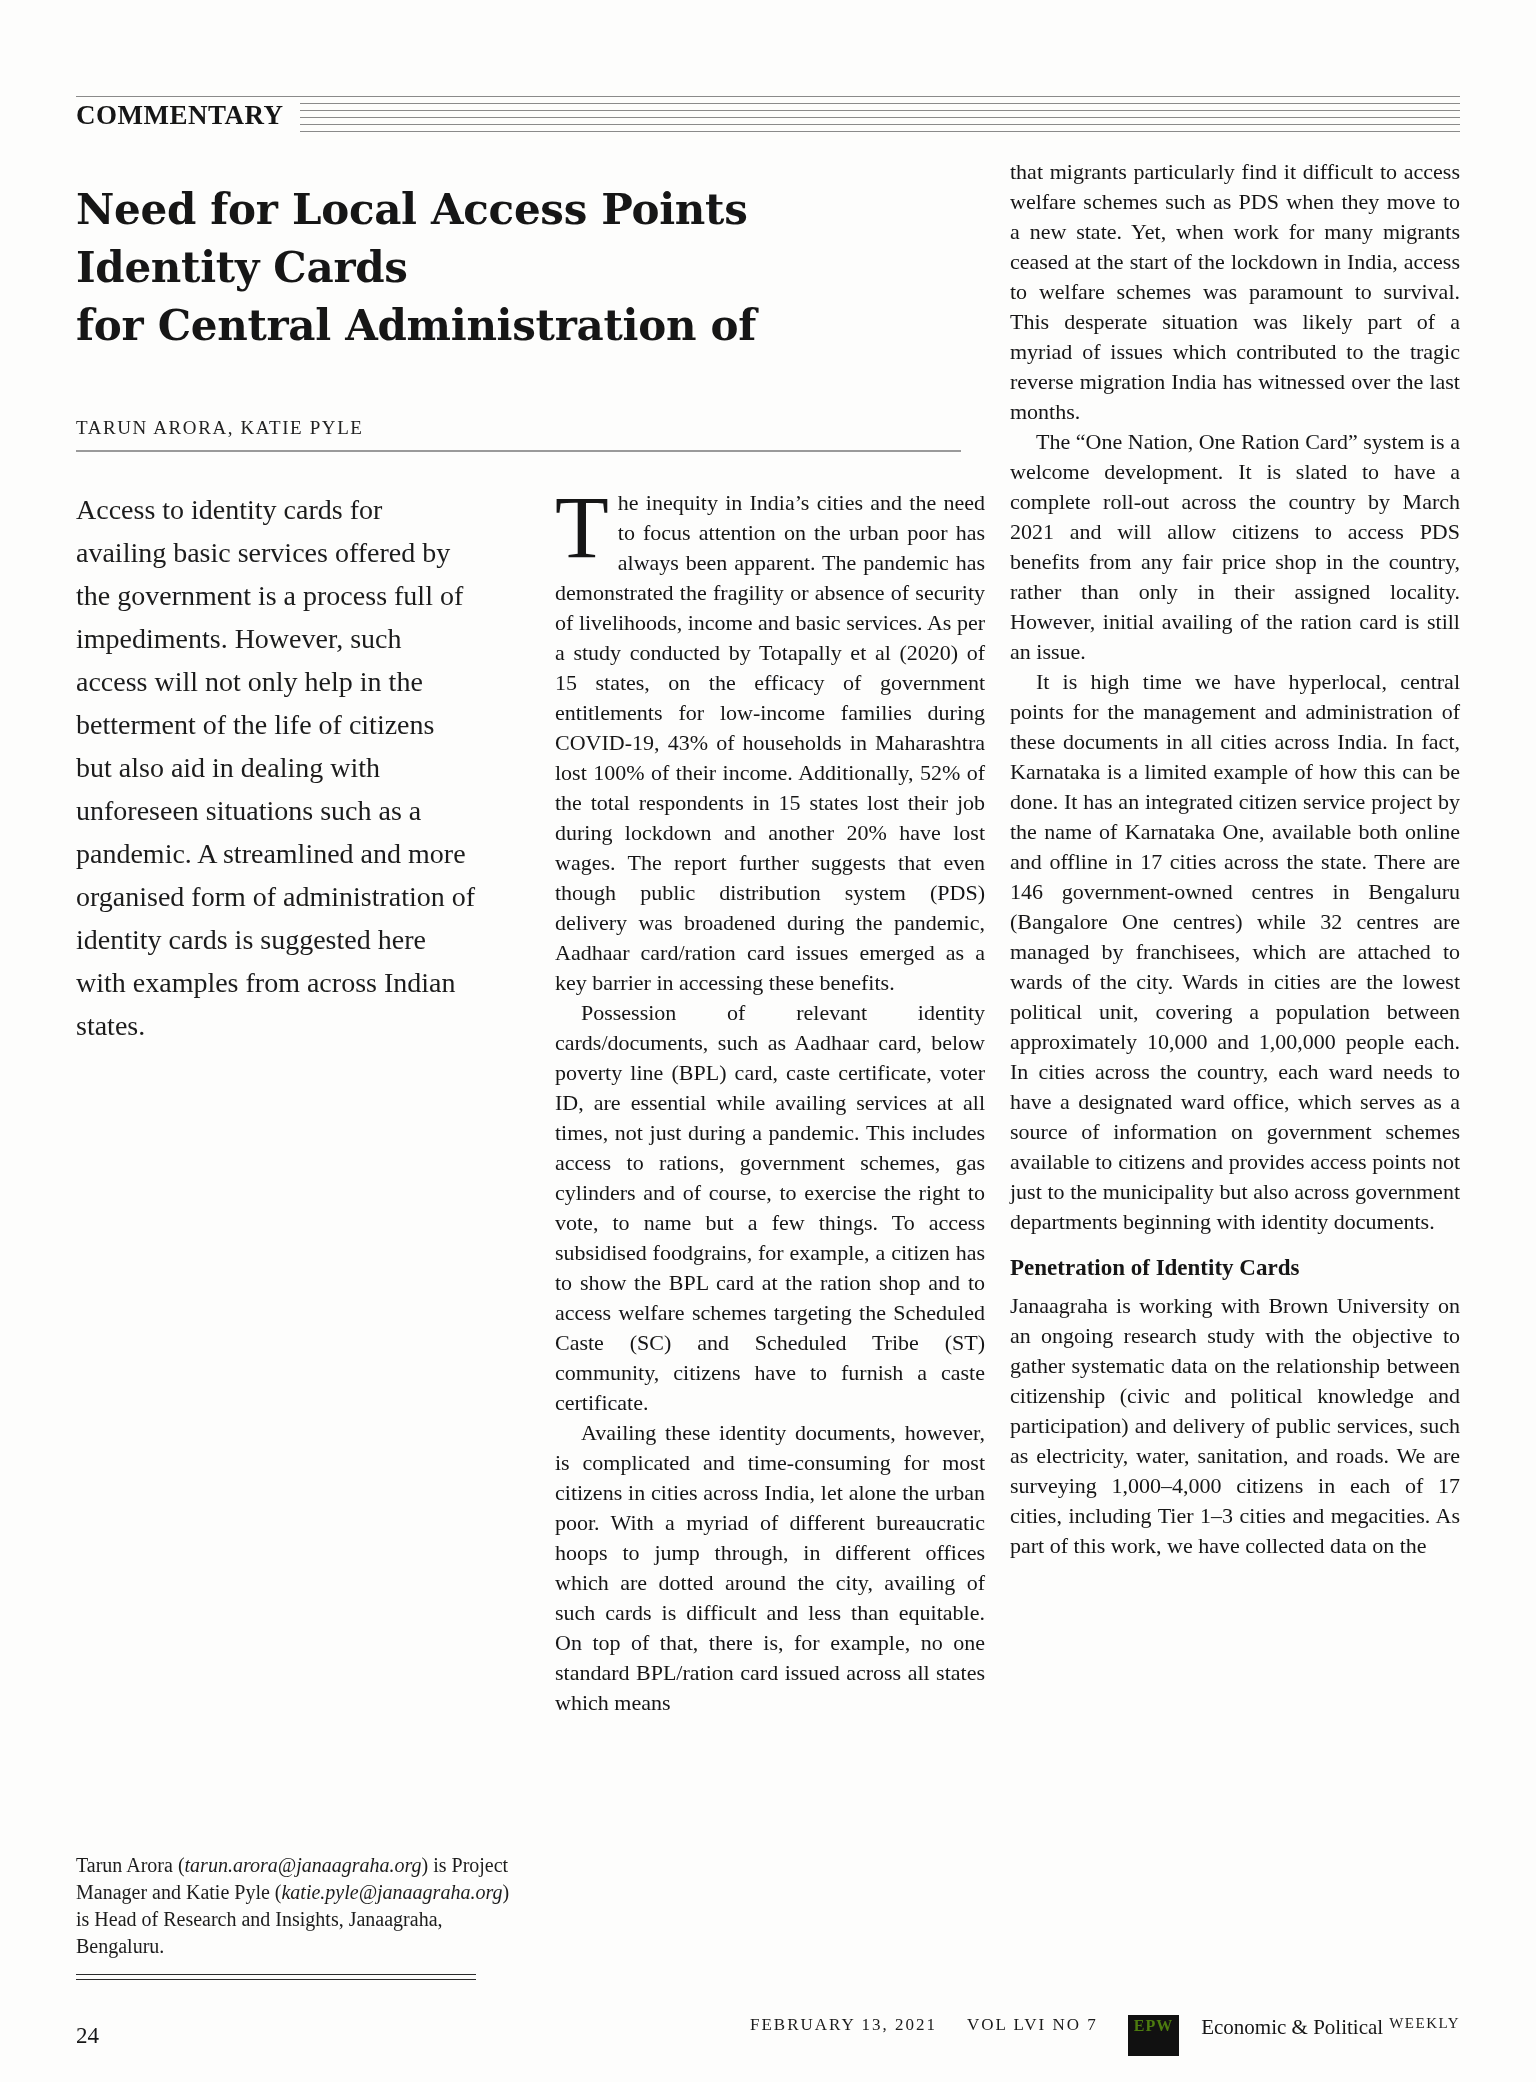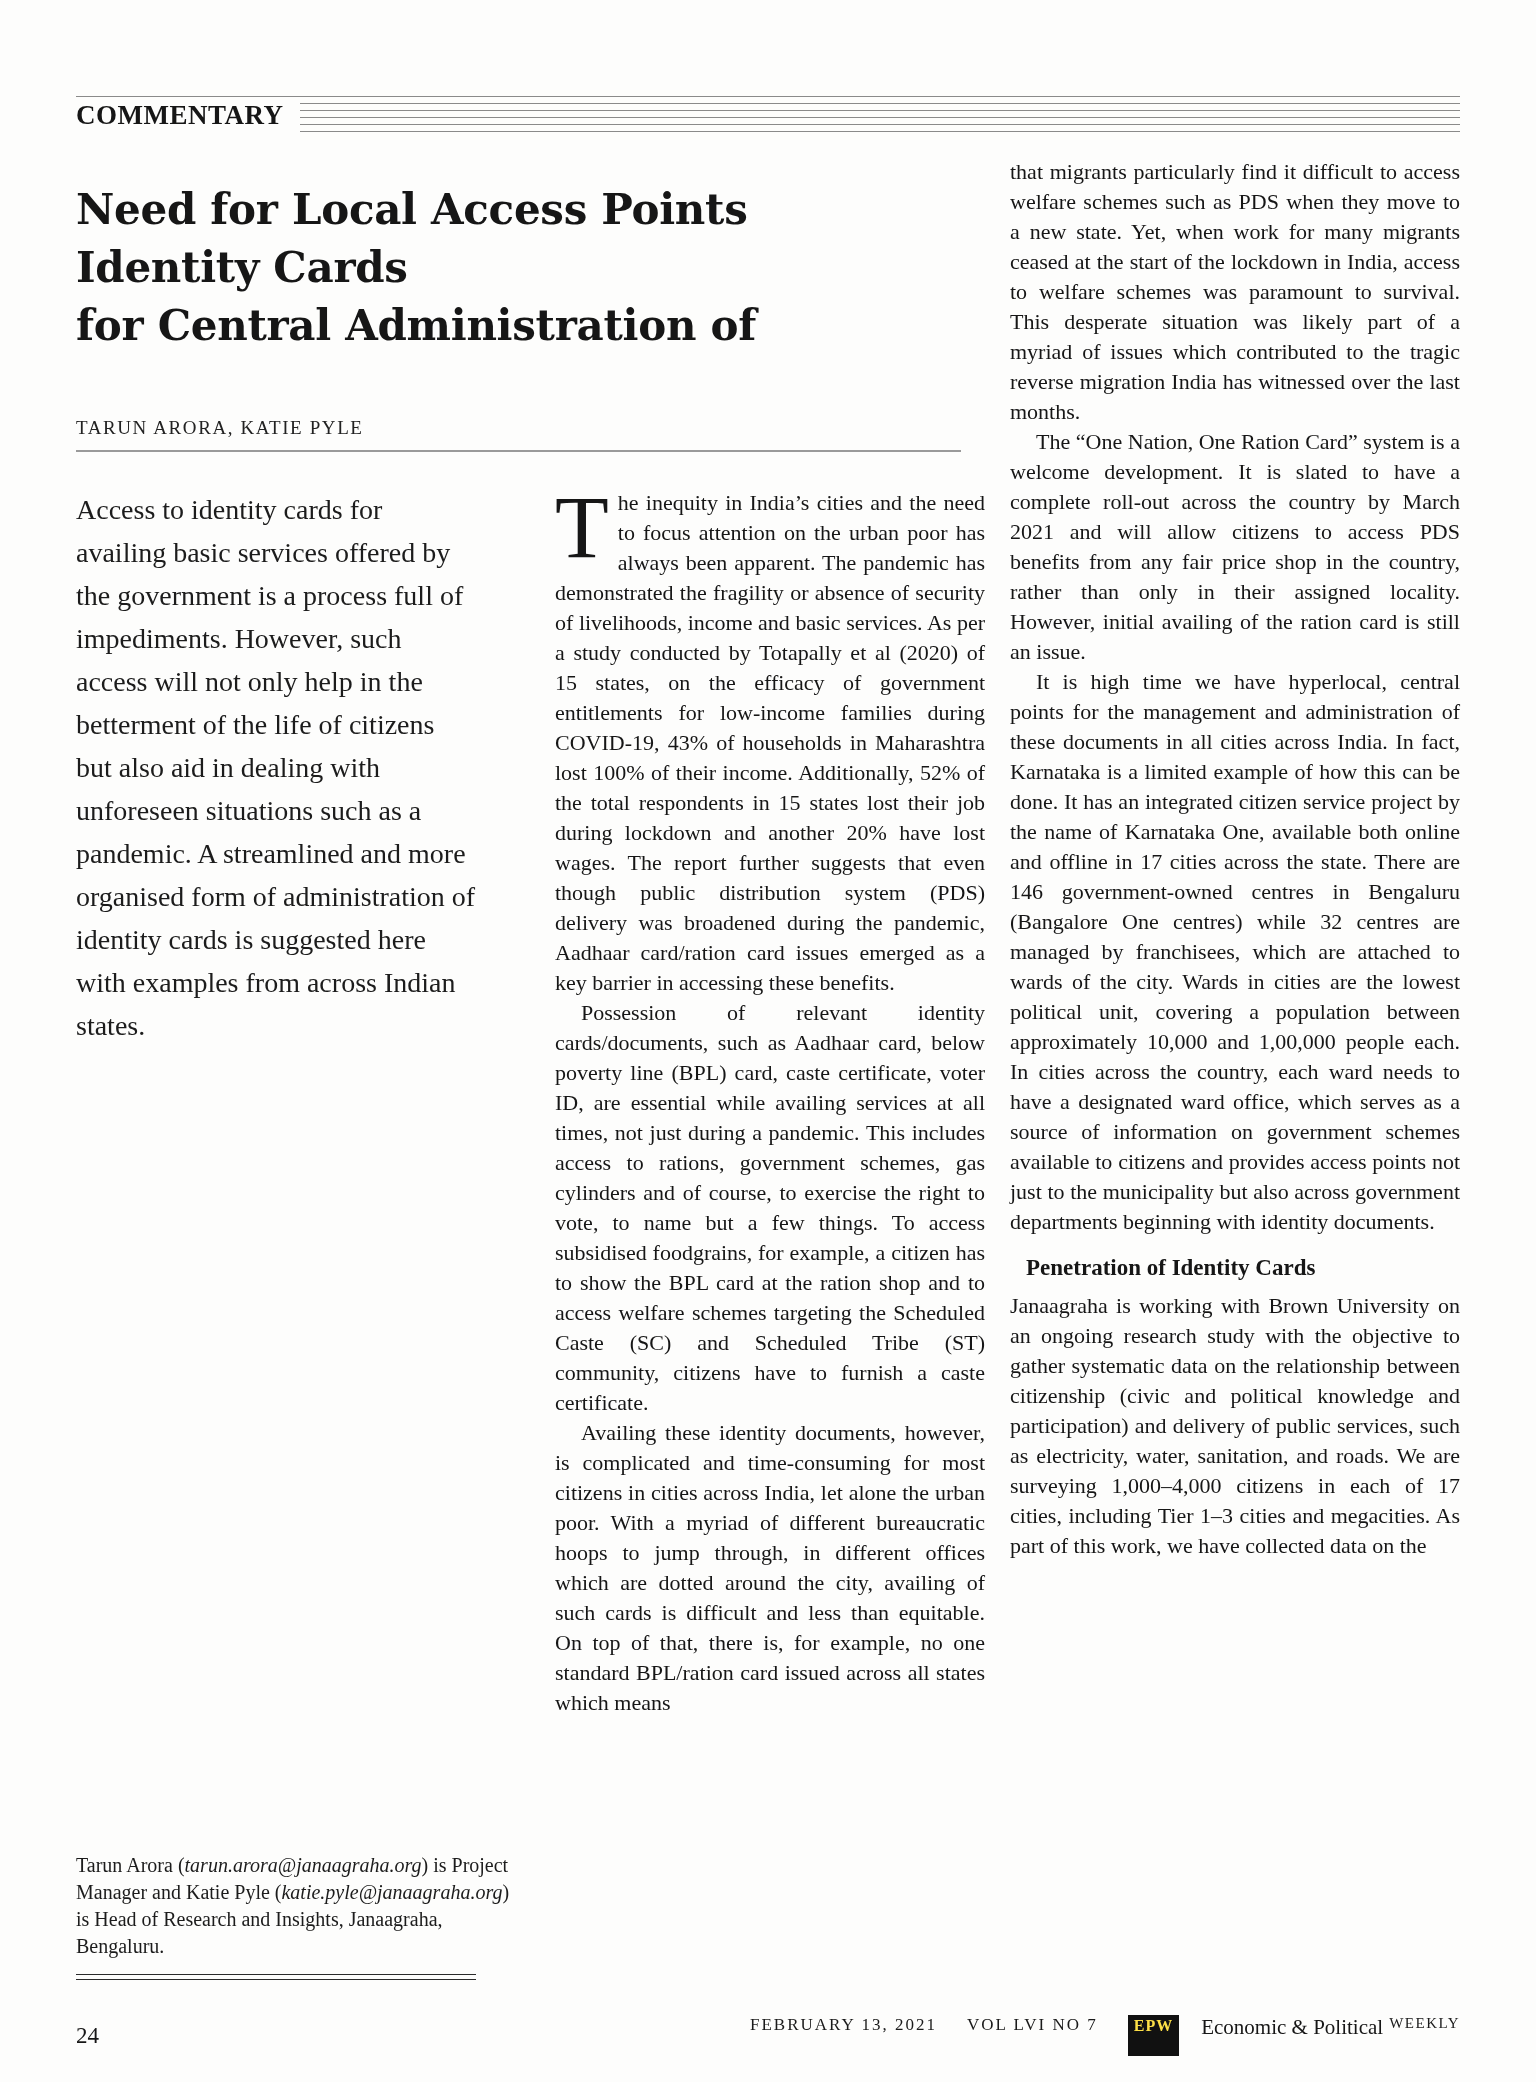--- a/index.html
+++ b/index.html
@@ -65,40 +65,40 @@
   .p{font-size:22px;line-height:30px;text-align:justify;margin:0;}
   .p.indent{text-indent:26px;}
   .dropcap{
     float:left;
     font-size:88px;line-height:70px;
     padding:5px 9px 0 0;
     font-weight:400;
   }
   .subhead{
     font-size:23px;font-weight:700;
-    margin:18px 0 10px 16px;
+    margin:18px 0 10px 0;
   }
 
   
   .affil{width:438px;font-size:20px;line-height:27px;color:#1c1c1c;}
   .affil .em{font-style:italic;}
   .affil-rule{margin-top:14px;height:4px;border-top:1.6px solid #2a2a2a;border-bottom:1.6px solid #2a2a2a;}
 
   
   .footer{
     position:absolute;left:76px;right:76px;bottom:26px;
     display:flex;align-items:center;
   }
   .page-num{font-size:23px;}
   .footer-right{margin-left:auto;display:flex;}
   .f-caps{font-size:17px;letter-spacing:2px;color:#1a1a1a;}
   .f-vol{margin-left:30px;}
   .epw-logo{
     margin-left:30px;
-    background:var(--logo-bg);color:#fde047;
+    background:var(--logo-bg);color:#4d7c0f;
     font-weight:700;font-size:16px;letter-spacing:1px;
     padding:2px 6px 21px 6px;
   }
   .journal{margin-left:22px;font-size:21px;}
   .journal-weekly{font-size:15px;letter-spacing:1.5px;margin-left:6px;}
 </style>
 </head>
 <body>
 
 <div class="page">

